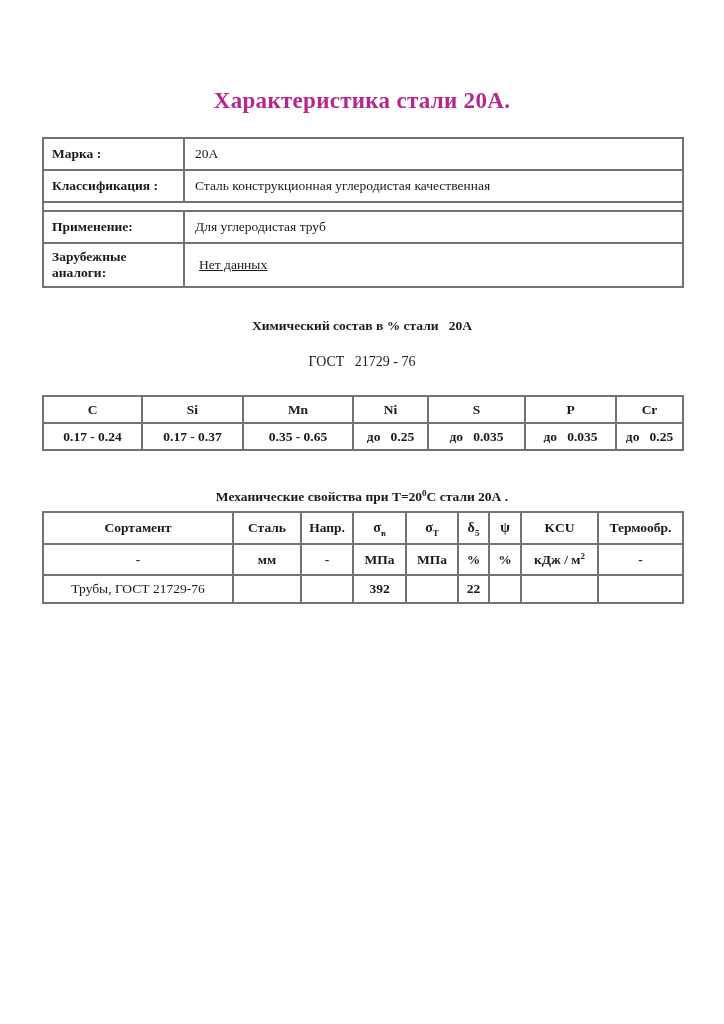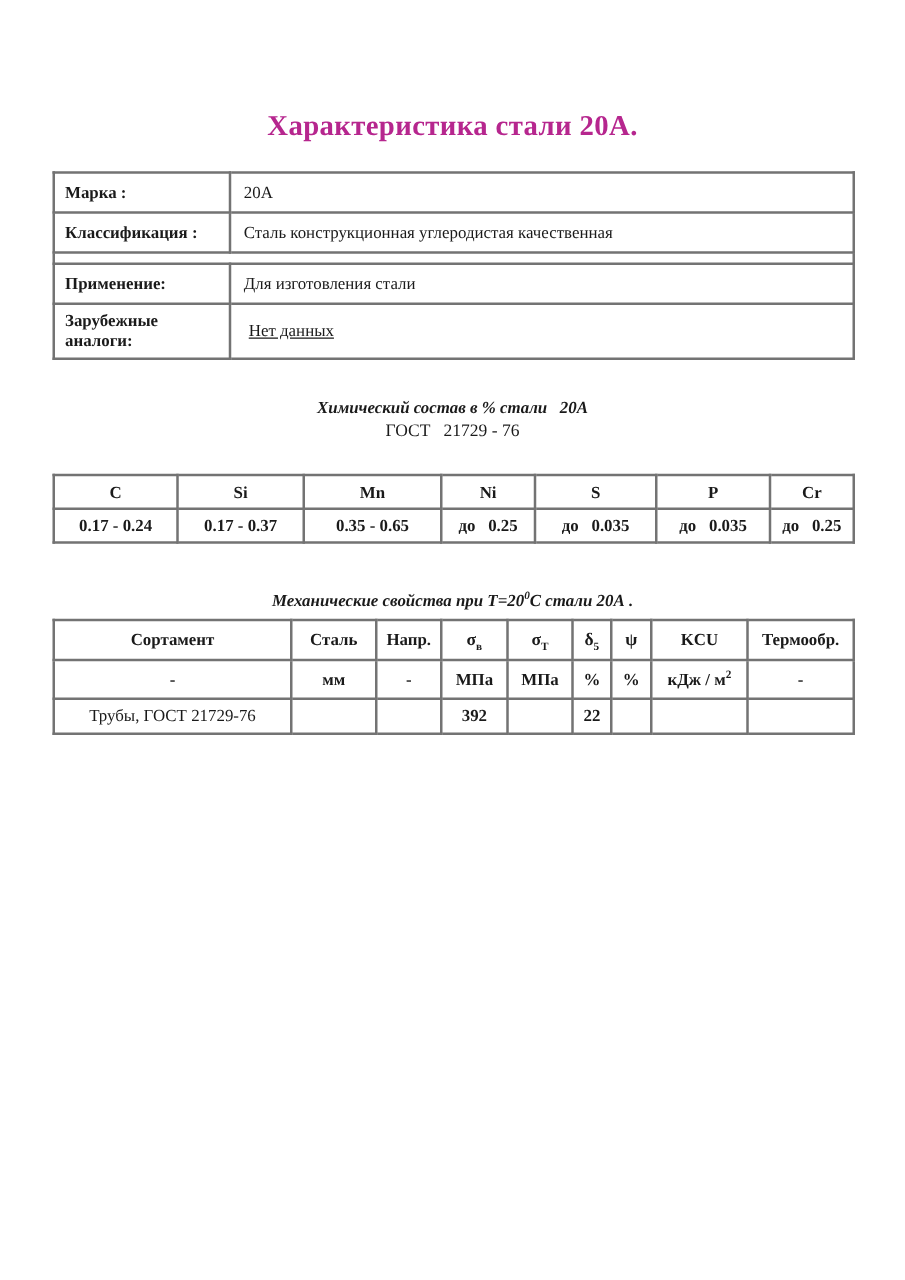--- a/index.html
+++ b/index.html
@@ -54,24 +54,23 @@
   .info-table tr.r-spacer td { height: 7px; padding: 0; }
   .info-table tr.r-tall td { height: 38px; }
   .info-table tr.r-tall td.value { padding-left: 14px; text-decoration: underline; }
   
   .section-heading {
     margin: 30px 0 0 0;
     text-align: center;
     font-size: 13.5px;
     line-height: 16px;
     font-weight: bold;
-    font-style: italic;
   }
   .section-sub {
-    margin: 4px 0 0 0;
+    margin: 20px 0 0 0;
     text-align: center;
     font-size: 14px;
     line-height: 16px;
     font-weight: normal;
   }
   
   .chem-table { margin-top: 25px; }
   .chem-table td {
     text-align: center;
     font-weight: bold;
@@ -108,21 +107,21 @@
     </tr>
     <tr class="r-std">
       <td class="label">Классификация :</td>
       <td class="value">Сталь конструкционная углеродистая качественная</td>
     </tr>
     <tr class="r-spacer">
       <td colspan="2"></td>
     </tr>
     <tr class="r-std">
       <td class="label">Применение:</td>
-      <td class="value">Для изготовления стали</td>
+      <td class="value">Для углеродистая труб</td>
     </tr>
     <tr class="r-tall">
       <td class="label">Зарубежные аналоги:</td>
       <td class="value">Нет данных</td>
     </tr>
   </tbody>
     </table>
 
   <p class="section-heading">Химический состав в % стали&nbsp;&nbsp; 20А</p>
   <p class="section-sub">ГОСТ&nbsp;&nbsp; 21729 - 76</p>

